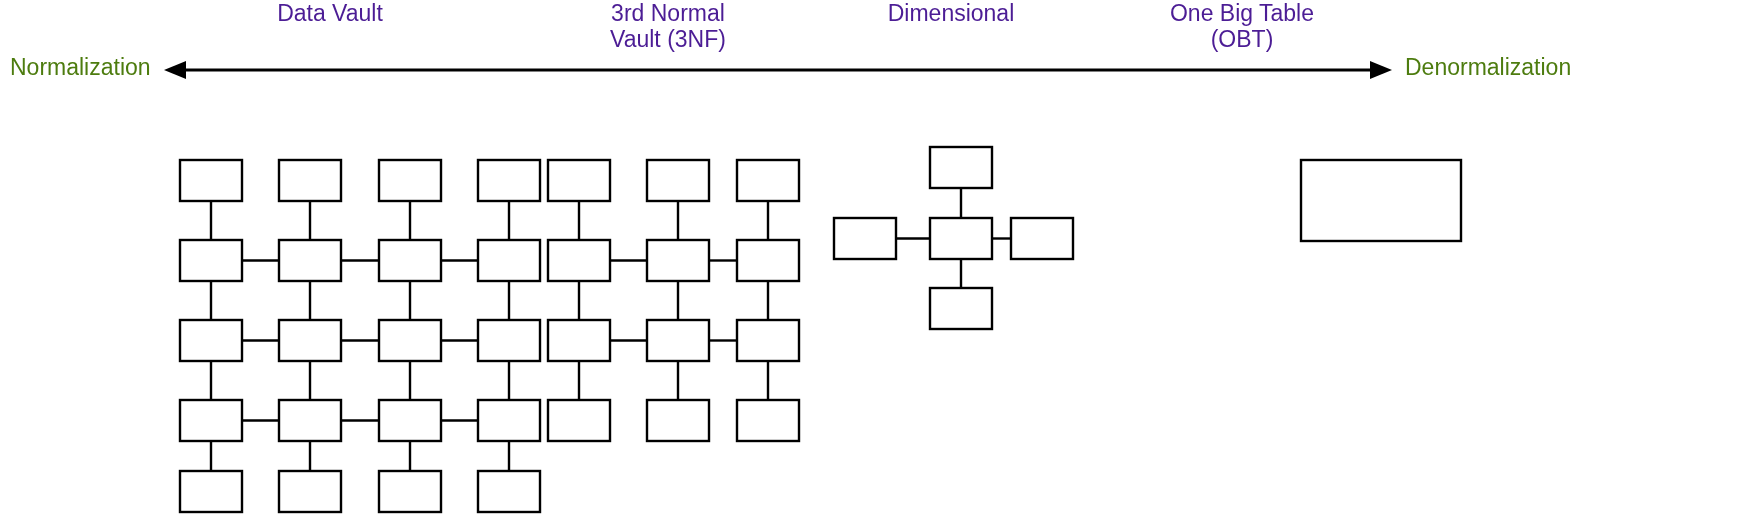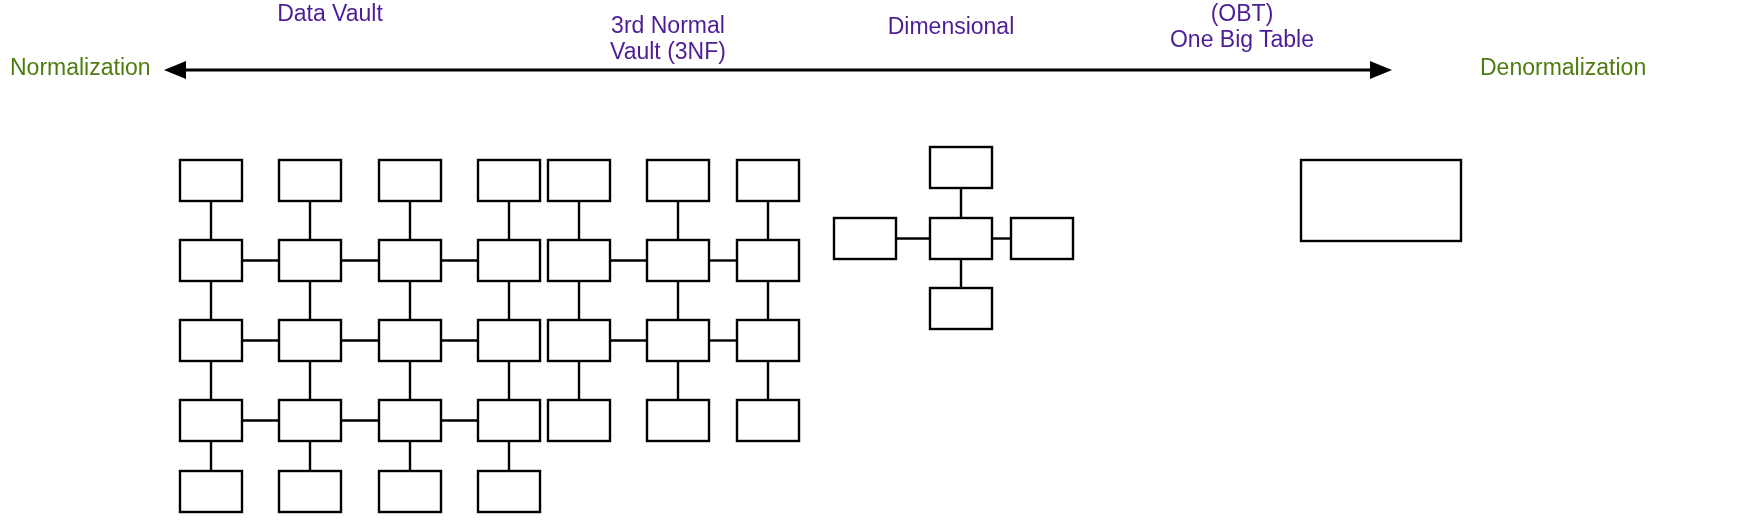--- a/index.html
+++ b/index.html
@@ -32,21 +32,21 @@
     font-size: 23px;
     line-height: 27px;
     white-space: nowrap;
     color: #4d7c0f;
   }
   #label-normalization {
     left: 10px;
     top: 54px;
   }
   #label-denormalization {
-    left: 1480px;
+    left: 1405px;
     top: 54px;
   }
   .col-title {
     position: absolute;
     top: 0;
     width: 260px;
     text-align: center;
     font-size: 23px;
     line-height: 26px;
     color: #4c1d95;
@@ -76,32 +76,32 @@
 <div id="canvas">
 
   <div class="axis-label" id="label-normalization">Normalization</div>
 
   <div class="axis-label" id="label-denormalization">Denormalization</div>
 
   <div class="col-title" style="left:200px;">
     <div>Data Vault</div>
   </div>
 
-  <div class="col-title" style="left:538px;margin-top:12px;">
+  <div class="col-title" style="left:538px;">
     <div>3rd Normal</div>
     <div>Vault (3NF)</div>
   </div>
 
-  <div class="col-title" style="left:821px;margin-top:13px;">
+  <div class="col-title" style="left:821px;">
     <div>Dimensional</div>
   </div>
 
   <div class="col-title" style="left:1112px;">
+    <div>One Big Table</div>
     <div>(OBT)</div>
-    <div>One Big Table</div>
   </div>
 
   <svg class="layer" viewBox="0 0 1742 524">
 
     <g id="axis-group">
       <line id="axis-shaft" class="axis-line" x1="178" y1="70" x2="1380" y2="70"></line>
       <polygon id="axis-head-left" class="arrow-head" points="164,70 186,61 186,79"></polygon>
       <polygon id="axis-head-right" class="arrow-head" points="1392,70 1370,61 1370,79"></polygon>
     </g>
 

